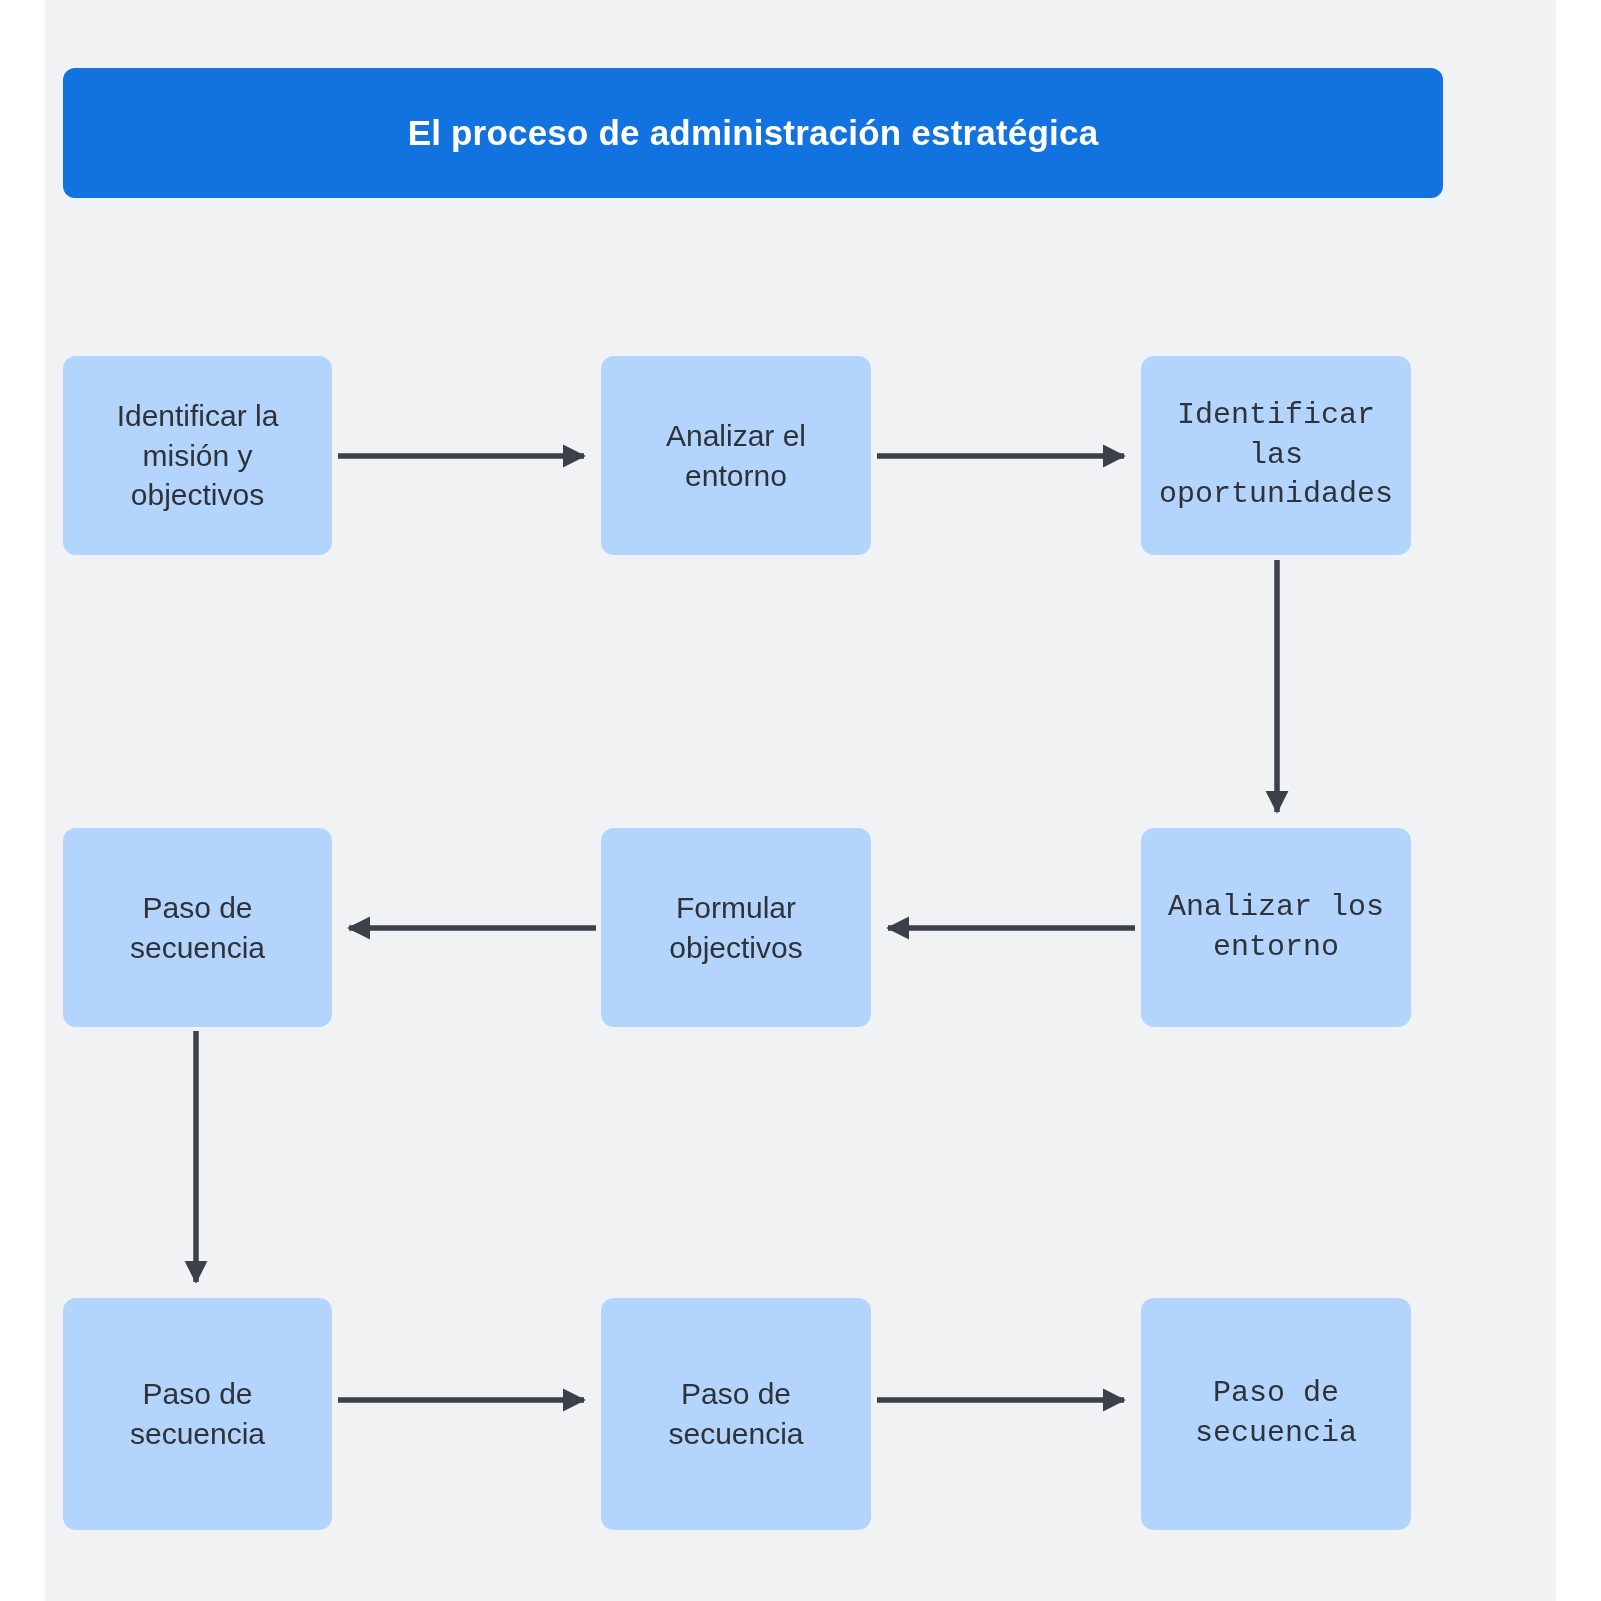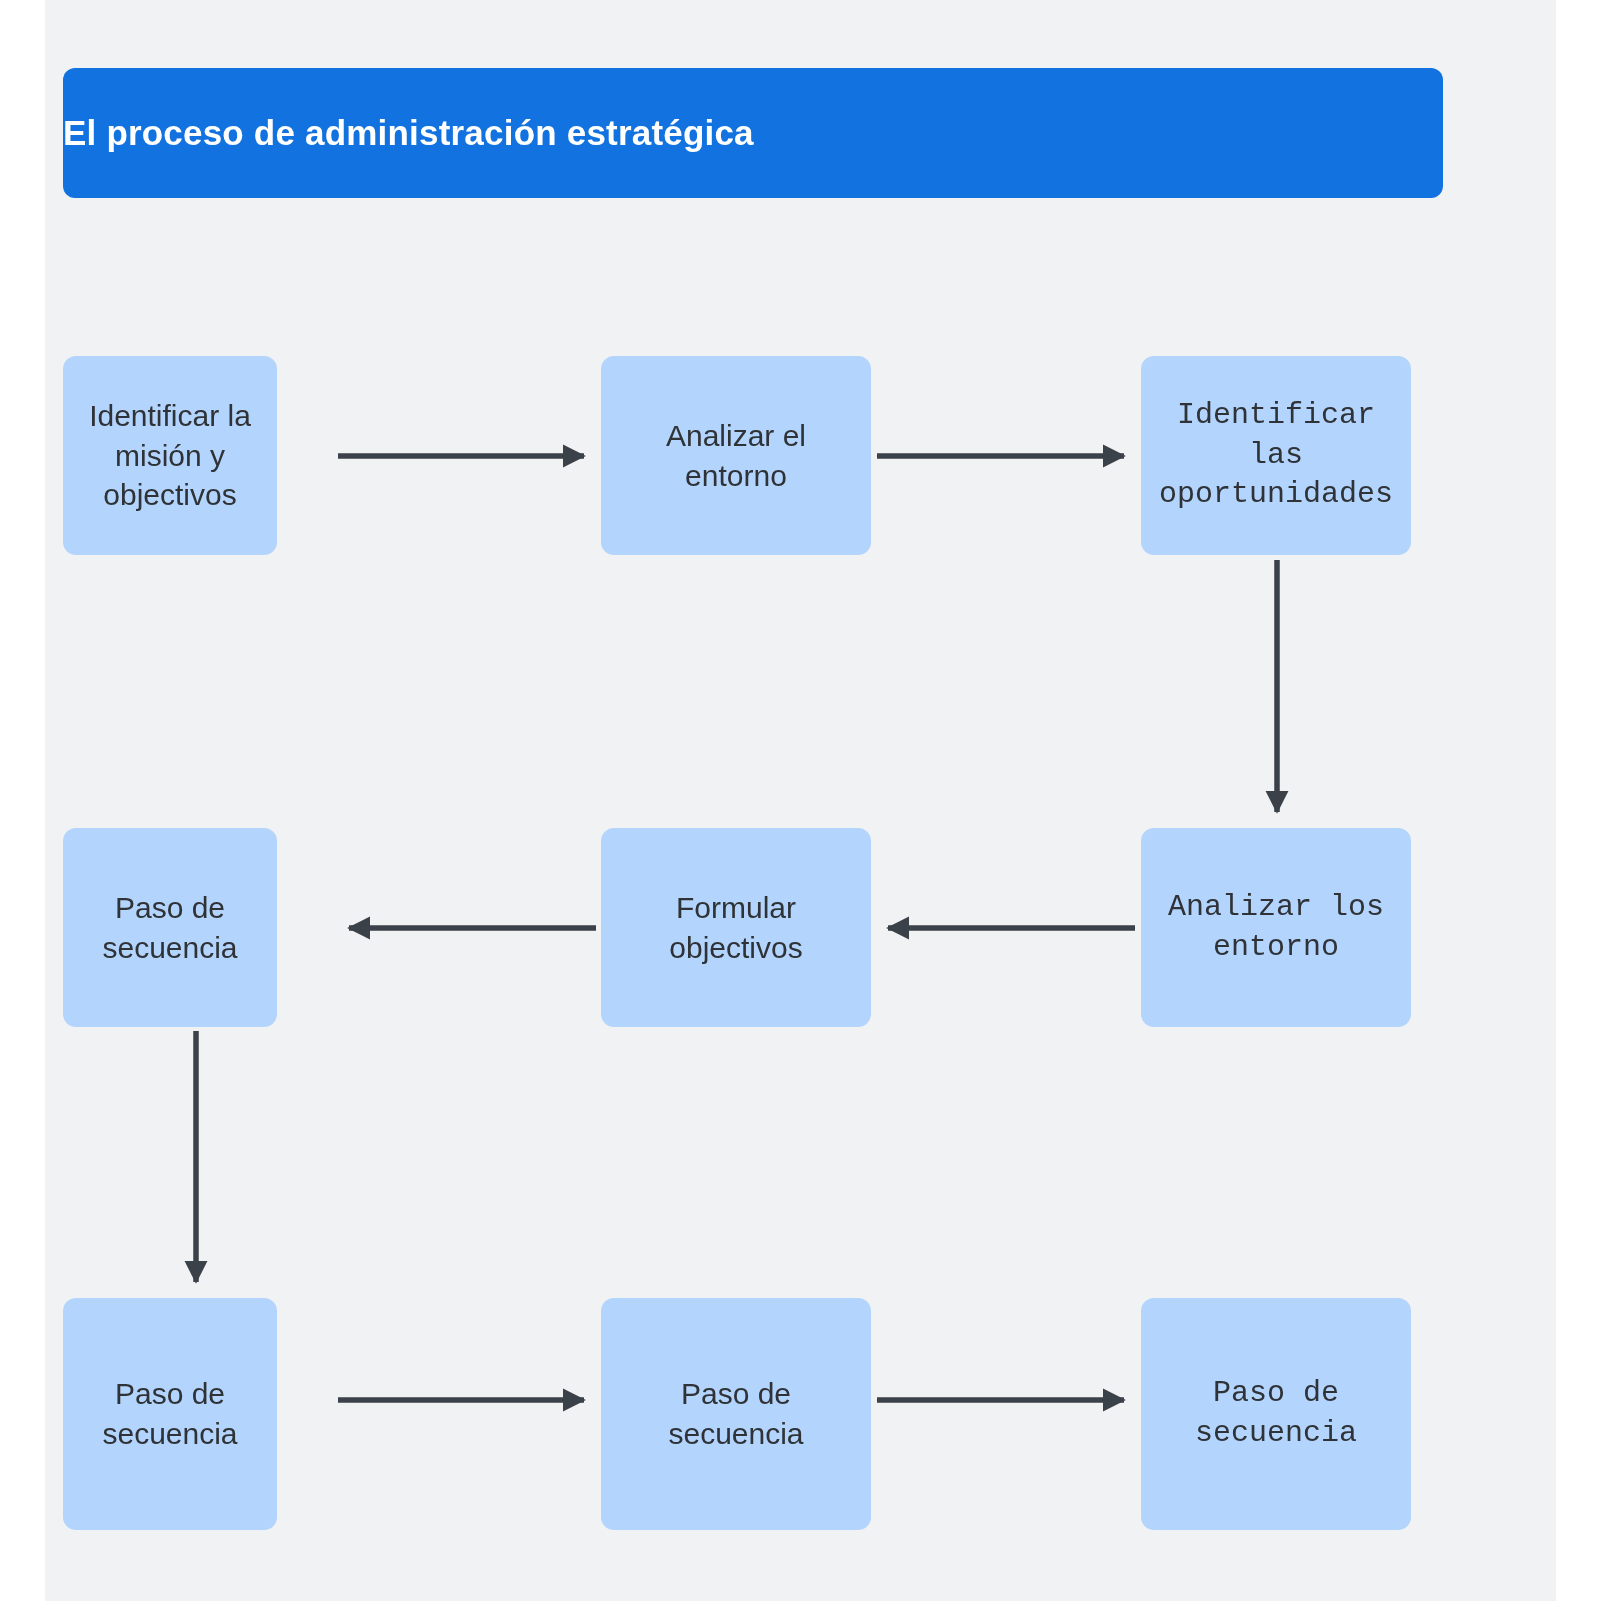--- a/index.html
+++ b/index.html
@@ -31,20 +31,21 @@
   #title-bar {
     position: absolute;
     left: 63px;
     top: 68px;
     width: 1380px;
     height: 130px;
     background: #1273e0;
     border-radius: 12px;
     display: flex;
     align-items: center;
+    justify-content: center;
     box-sizing: border-box;
   }
   #title-bar .title-text {
     color: #ffffff;
     font-size: 35px;
     font-weight: bold;
     letter-spacing: 0.2px;
     text-align: center;
     line-height: 1.2;
   }
@@ -60,21 +61,21 @@
   }
   .node .node-label {
     color: #2f3337;
     font-size: 30px;
     font-weight: normal;
     line-height: 1.33;
     text-align: center;
     white-space: pre-line;
   }
   
-  .col1 { left: 63px;   width: 214px; }
+  .col1 { left: 63px;   width: 269px; }
   .col2 { left: 601px;  width: 270px; }
   .col3 { left: 1141px; width: 270px; font-family: Liberation Mono, monospace; }
   
   .row1 { top: 356px;  height: 199px; }
   .row2 { top: 828px;  height: 199px; }
   .row3 { top: 1298px; height: 232px; }
 
   
   #edges {
     position: absolute;

